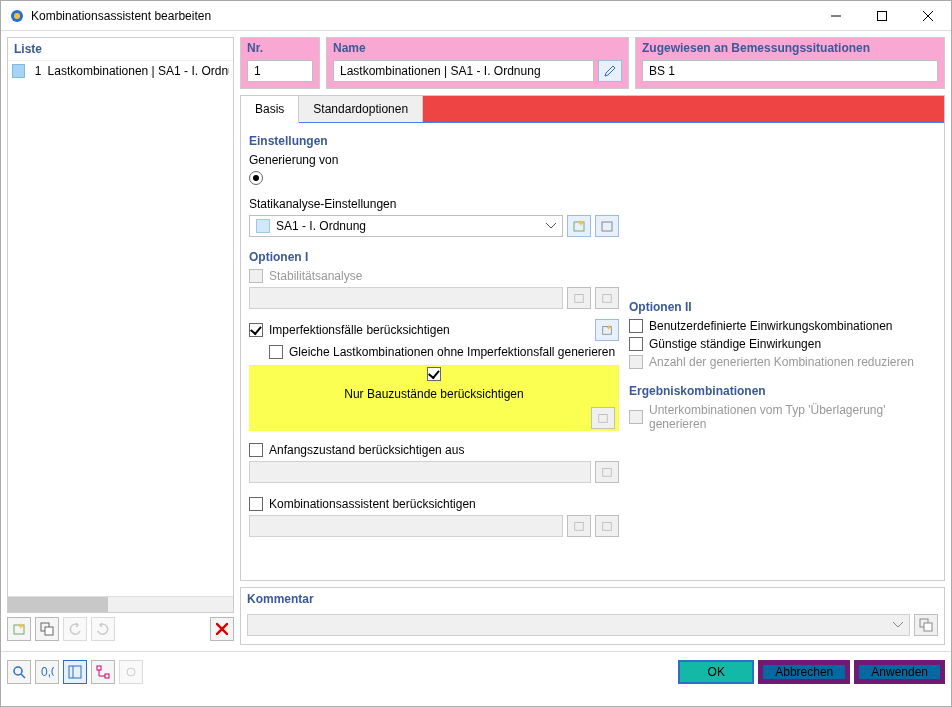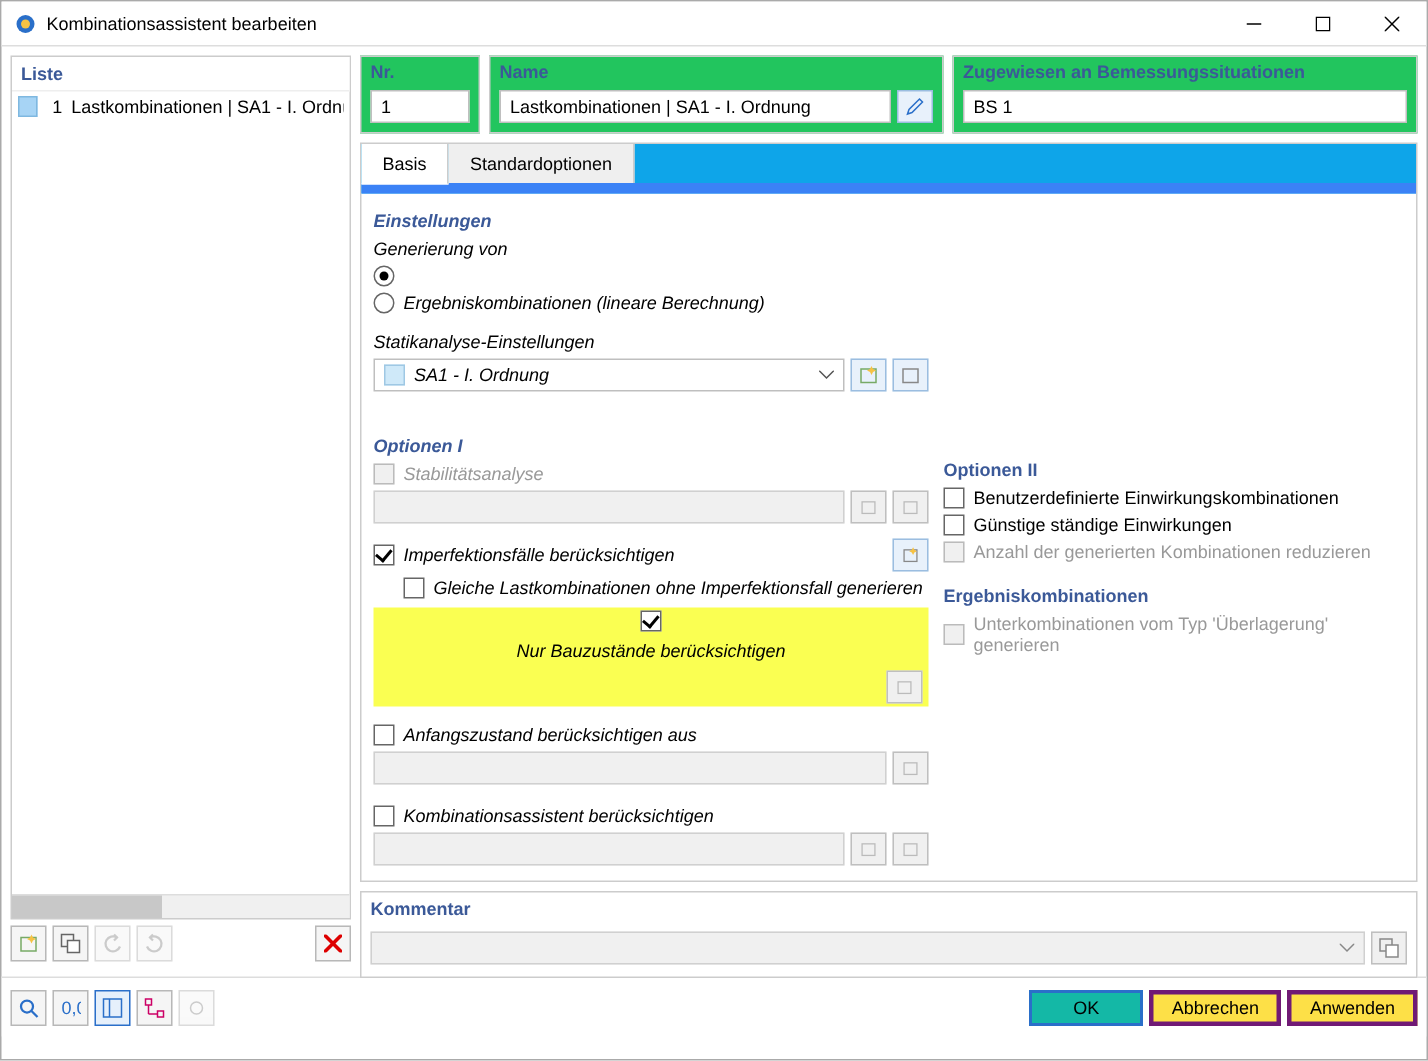--- a/index.html
+++ b/index.html
@@ -26,39 +26,39 @@
 .list-scroll .thumb { position: absolute; left: 0; top: 0; height: 100%; width: 100px; background: #c8c8c8; }
 .left-toolbar { display: flex; gap: 4px; padding: 4px 0; align-items: center; }
 .tbtn { width: 24px; height: 24px; border: 1px solid #b8b8b8; background: #f5f5f5; display: flex; align-items: center; justify-content: center; }
 .tbtn.muted { opacity: 0.5; }
 .tbtn.red svg { color: #d00; }
 .left-toolbar .spacer { flex: 1; }
 
 
 .right-col { flex: 1; display: flex; flex-direction: column; gap: 6px; }
 .top-fields { display: flex; gap: 6px; }
-.fieldbox { border: 1px solid #ccc; background: #22c55e; }
+.fieldbox { border: 1px solid #ccc; background: #f9a8d4; }
 .fieldbox .fh { padding: 3px 6px; color: #3b5998; font-weight: 600; }
 .fieldbox .fb { padding: 2px 6px 6px 6px; display: flex; align-items: center; gap: 4px; }
 .input { border: 1px solid #bfbfbf; background: #fff; height: 22px; padding: 2px 6px; display: flex; align-items: center; flex: 1; }
 .smallbtn { width: 24px; height: 22px; border: 1px solid #9bbde0; background: #e8f1fb; display: flex; align-items: center; justify-content: center; }
 .smallbtn.plain { background: #f0f0f0; border-color: #bfbfbf; }
 
 .nr-box { width: 80px; }
 .name-box { flex: 1; }
 .situ-box { width: 310px; }
 
 
 .tab-panel { border: 1px solid #ccc; flex: 1; display: flex; flex-direction: column; background: #fff; }
-.tab-strip { display: flex; border-bottom: 7px solid #3b82f6; background: #0ea5e9; text-align: center; }
+.tab-strip { display: flex; border-bottom: 1px solid #3b82f6; background: #ef4444; text-align: center; }
 .tab { padding: 6px 14px; border-right: 1px solid #ccc; background: #efefef; cursor: default; }
 .tab.active { background: #fff; border-bottom: 1px solid #fff; margin-bottom: -1px; }
 
 .tab-content { flex: 1; display: flex; gap: 10px; padding: 8px; overflow: hidden; }
-.content-left { width: 370px; display: flex; flex-direction: column; gap: 24px; font-style: italic; }
+.content-left { width: 370px; display: flex; flex-direction: column; gap: 8px; }
 .content-right { flex: 1; display: flex; flex-direction: column; gap: 8px; padding-top: 166px; }
 
 .section-title { color: #3b5998; font-weight: 600; padding: 3px 0; }
 .section { }
 .row { display: flex; align-items: center; gap: 6px; padding: 2px 0; }
 .row.indent1 { padding-left: 20px; }
 .label { }
 .field-line { display: flex; align-items: center; gap: 4px; padding: 2px 0; }
 .btn-pair { display: flex; gap: 4px; margin-left: auto; }
 .dd { border: 1px solid #bfbfbf; background: #fff; height: 22px; display: flex; align-items: center; padding: 0 6px; flex: 1; position: relative; }
@@ -77,21 +77,21 @@
 .muted-text { color: #999; }
 .normal-text { color: #000; }
 
 .kommentar-panel { border: 1px solid #ccc; background: #fff; }
 .kommentar-panel .fh { padding: 4px 6px; color: #3b5998; font-weight: 600; }
 .kommentar-panel .fb { padding: 4px 6px 8px 6px; display: flex; gap: 4px; }
 
 
 .bottombar { height: 40px; border-top: 1px solid #ddd; padding: 6px; display: flex; align-items: center; gap: 4px; background: #fff; }
 .bottombar .spacer { flex: 1; }
-.bigbtn { min-width: 76px; height: 24px; border: 3px solid #701a75; background: #fde047; display: flex; align-items: center; justify-content: center; padding: 0 12px; }
+.bigbtn { min-width: 76px; height: 24px; border: 5px solid #701a75; background: #0369a1; display: flex; align-items: center; justify-content: center; padding: 0 12px; }
 .bigbtn.primary { border: 2px solid #2a6fc9; background: #14b8a6; }
 .bottombar .tbtn.active { border-color: #2a6fc9; background: #e6f0fb; }
 
 svg { display: block; }
 </style>
 </head>
 <body>
 
 <div class="titlebar">
   <span class="app-icon">
@@ -211,24 +211,20 @@
       <div class="tab-content">
 
         <div class="content-left">
           <div class="section">
             <div class="section-title">Einstellungen</div>
             <div class="row">
                 <span class="label">Generierung von</span>
               </div>
             <div class="row">
               <span class="radio on"></span>
-            </div>
-            <div class="row">
-              <span class="radio"></span>
-              <span class="label">Ergebniskombinationen (lineare Berechnung)</span>
             </div>
             <div style="height:8px"></div>
             <div class="row">
                 <span class="label">Statikanalyse-Einstellungen</span>
               </div>
             <div class="field-line">
               <div class="dd">
                 <span class="dd-swatch"></span>
                 <span>SA1 - I. Ordnung</span>
                 <span class="chev">

